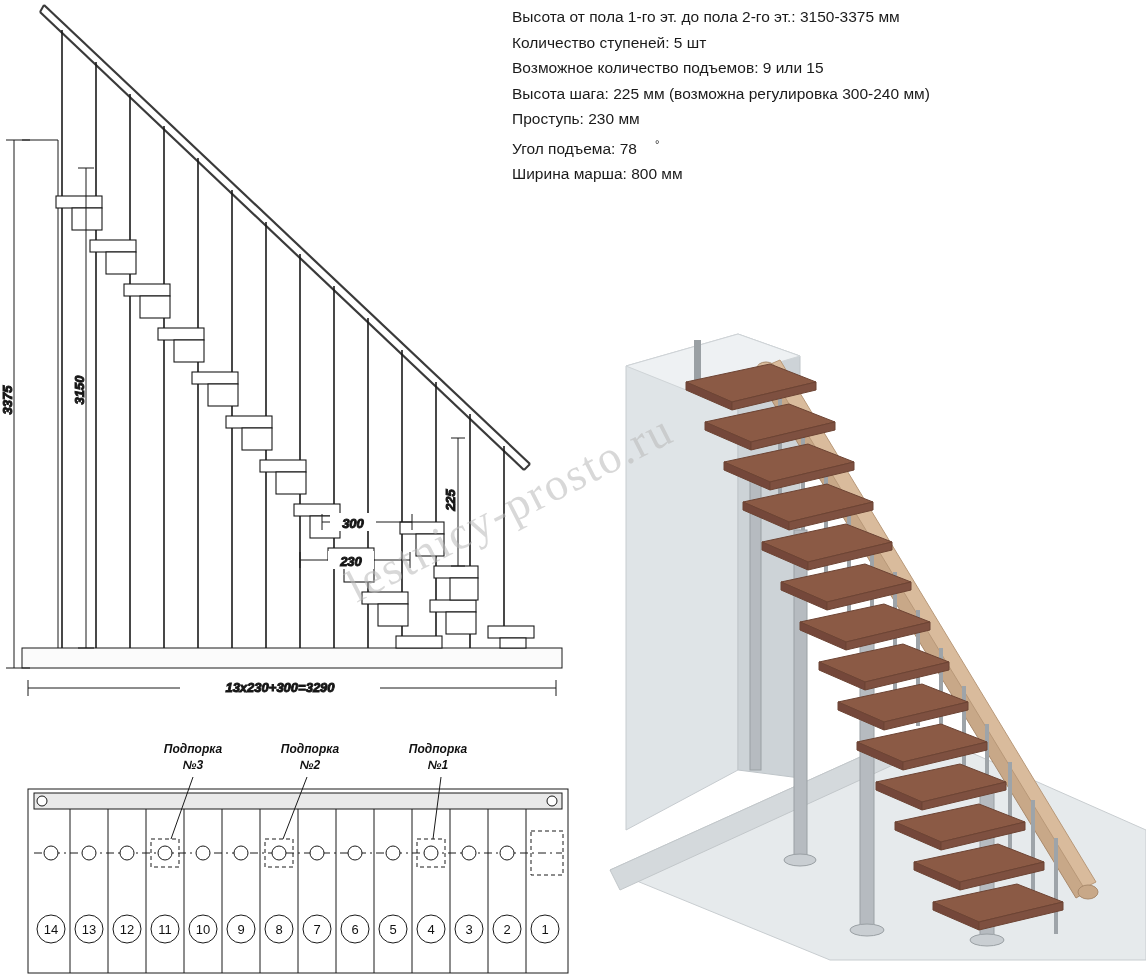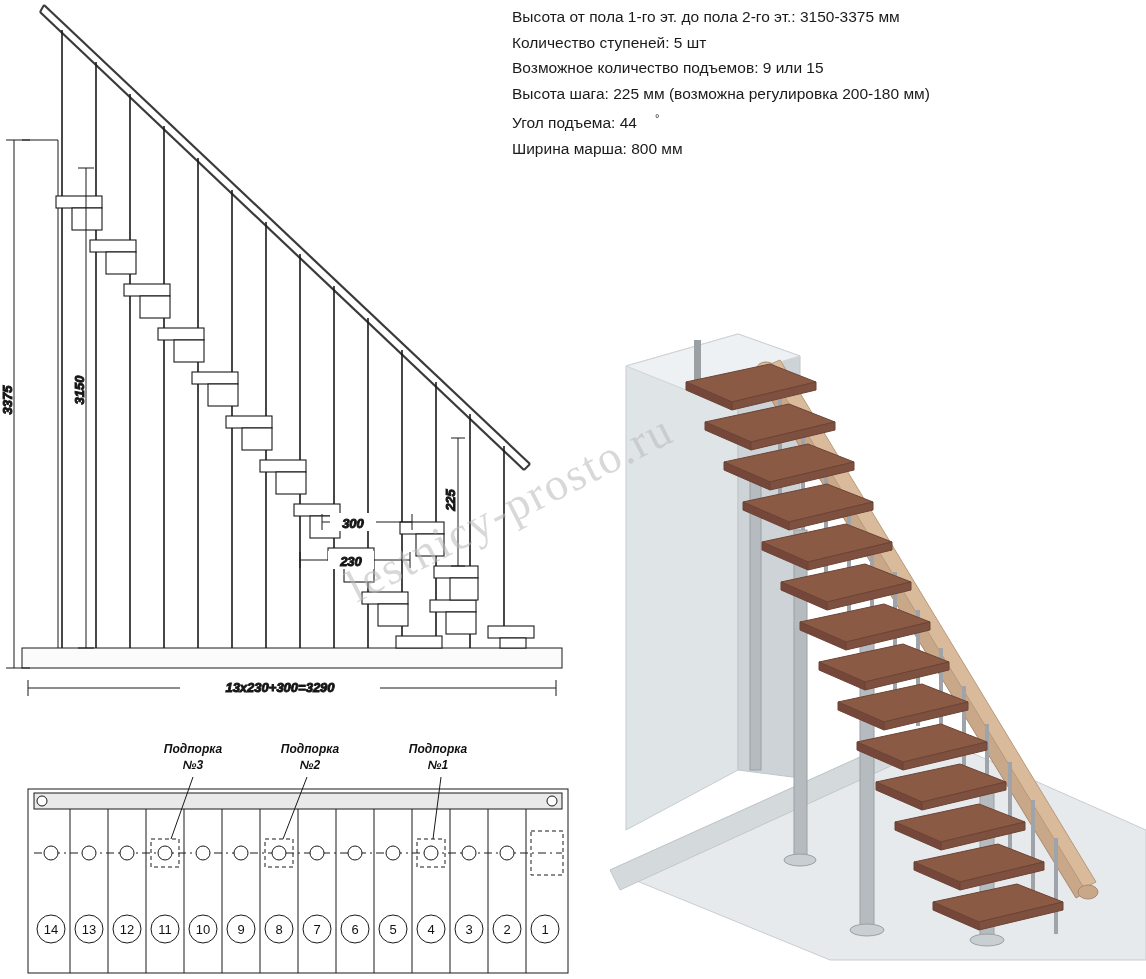--- a/index.html
+++ b/index.html
@@ -46,23 +46,24 @@
 </style>
 </head>
 <body>
 
 <div class="root">
 
   <div class="spec">
     <div>Высота от пола 1-го эт. до пола 2-го эт.: 3150-3375 мм</div>
     <div>Количество ступеней: 5 шт</div>
     <div>Возможное количество подъемов: 9 или 15</div>
-    <div>Высота шага: 225 мм (возможна регулировка 200-180 мм)</div>
+    <div>Высота шага: 225 мм (возможна регулировка 300-240 мм)</div>
+    <div>Проступь: 230 мм</div>
     <div>
-      <span>Угол подъема: 44</span><span class="deg">°</span>
+      <span>Угол подъема: 78</span><span class="deg">°</span>
     </div>
     <div>Ширина марша: 800 мм</div>
   </div>
 
   <svg class="elev" viewBox="0 0 580 710">
     <g stroke="#1a1a1a" fill="none" stroke-width="1">
 
       <rect x="22" y="648" width="540" height="20" fill="#fbfbfb" stroke="#1a1a1a"></rect>
 
       <path d="M22 140 L58 140 L58 648" stroke="#1a1a1a"></path>

